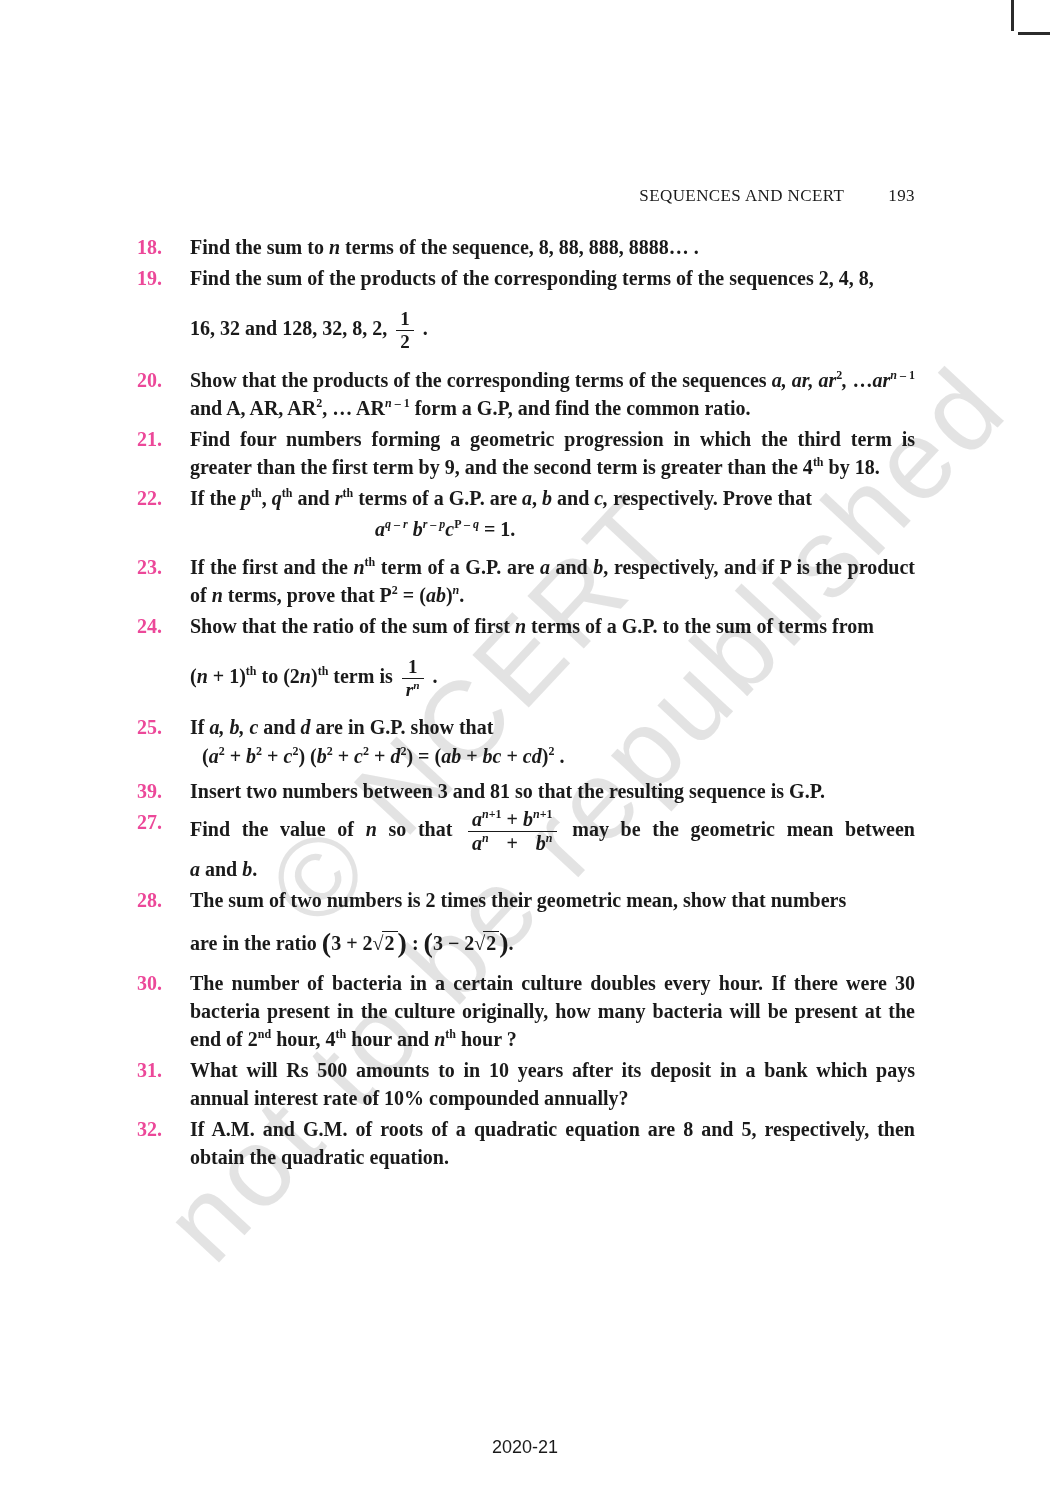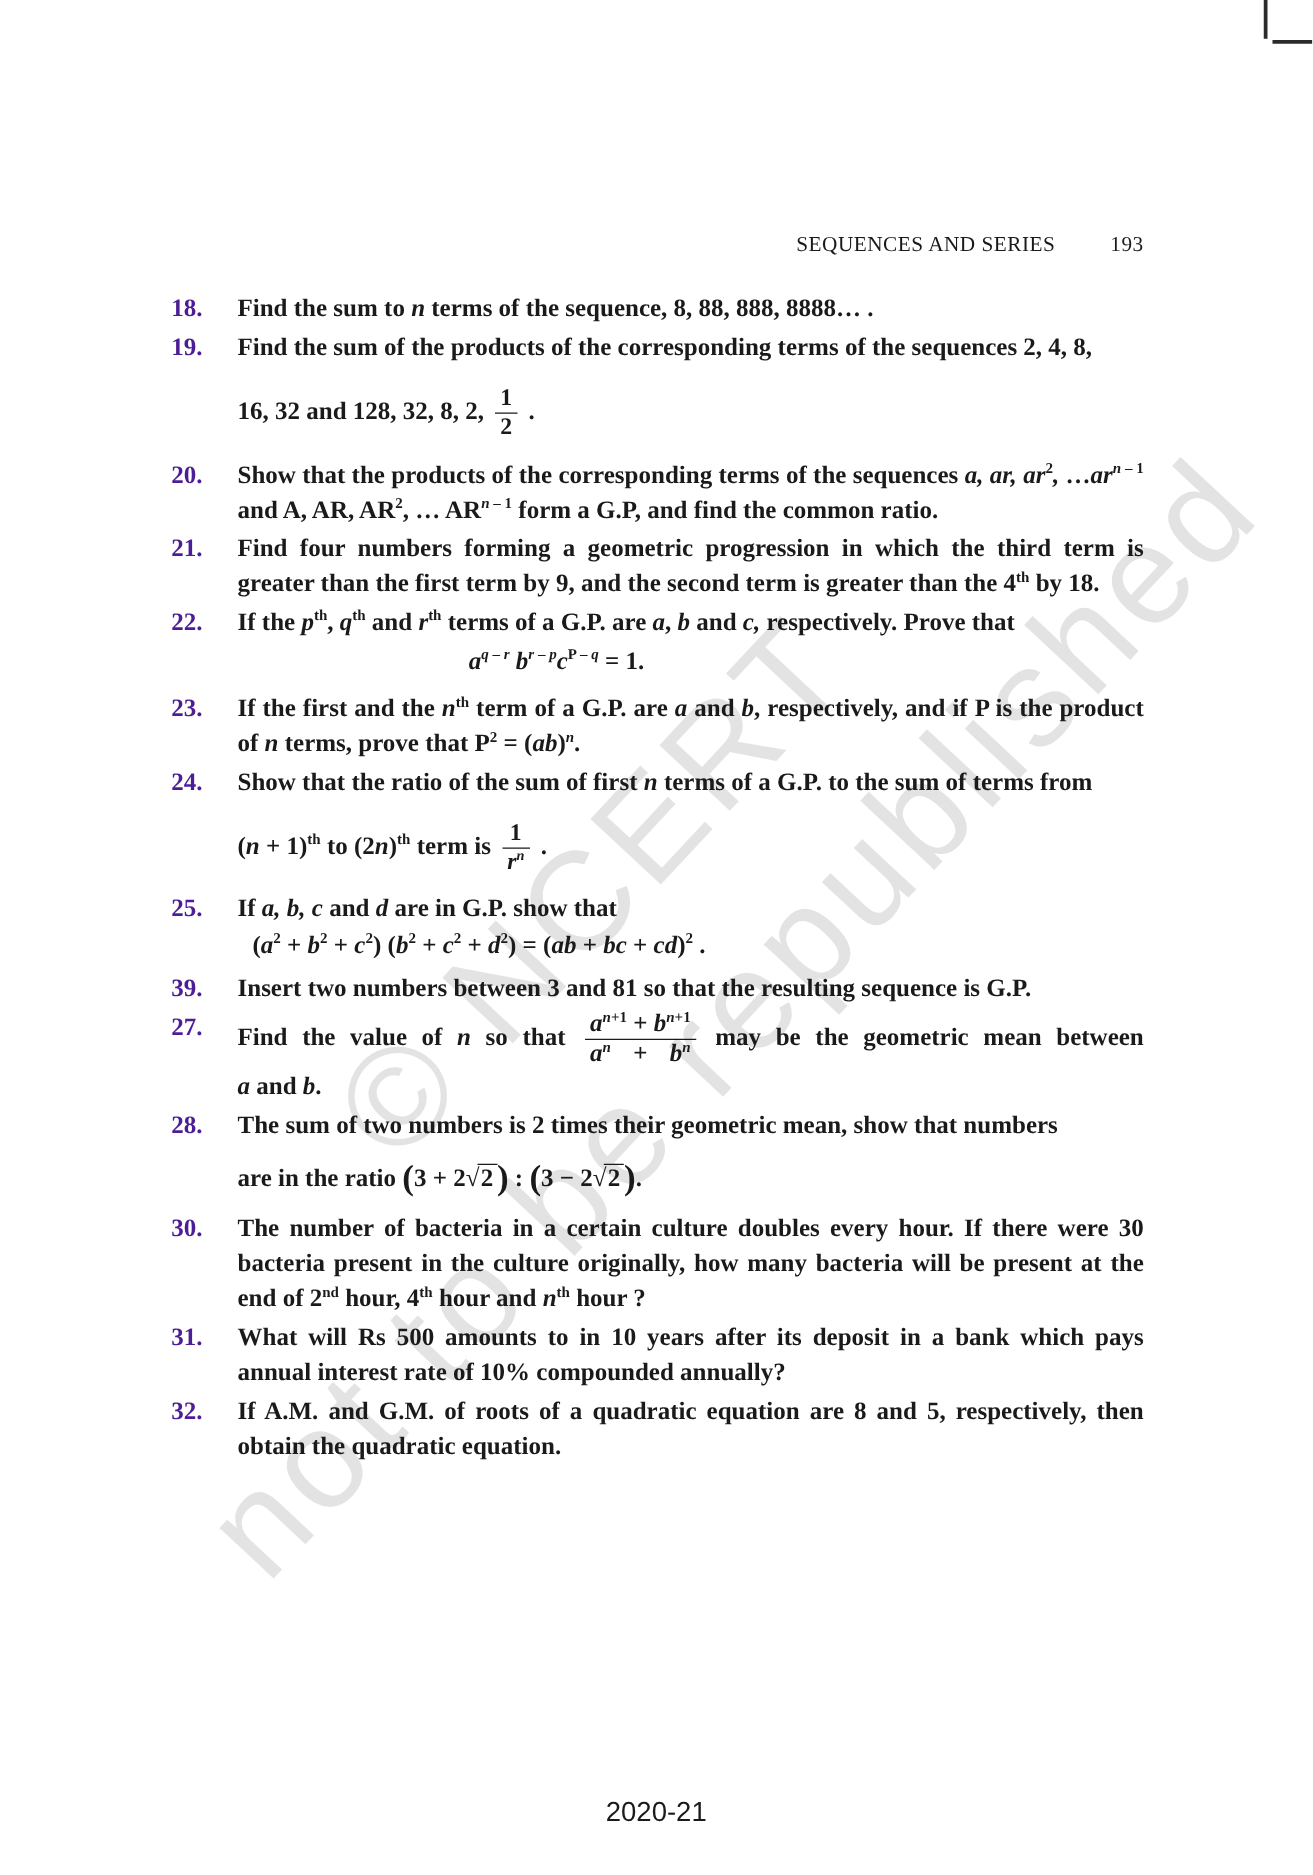--- a/index.html
+++ b/index.html
@@ -29,21 +29,21 @@
     position:absolute;top:186px;left:137px;width:778px;
     display:flex;justify-content:flex-end;align-items:baseline;gap:44px;
     font-size:17px;letter-spacing:.4px;z-index:1;
   }
   
   .content{
     position:absolute;top:233px;left:137px;width:778px;
     font-size:20px;line-height:28px;z-index:1;
   }
   .question{display:flex;margin-bottom:3px;}
-  .qnum{flex:0 0 53px;width:53px;font-weight:bold;color:#4c1d95;}
+  .qnum{flex:0 0 53px;width:53px;font-weight:bold;color:#ec4899;}
   .qtext{flex:1;text-align:justify;}
   .qtext > div{min-height:28px;font-weight:bold;}
   sup{font-size:60%;vertical-align:super;line-height:0;}
   .disp{text-align:left;}
   .frac-line{margin:16px 0 10px 0;}
   .eq-indent{margin:3px 0 7px 185px;}
   .eq-plain{margin:1px 0 4px 12px;}
   .ratio-line{margin:15px 0 9px 0;}
   .sqrt-line{margin:13px 0 7px 0;}
   .stretch{text-align:justify;text-align-last:justify;}
@@ -51,38 +51,38 @@
   .frac .num{display:block;line-height:1.15;padding:0 4px;}
   .frac .den{display:block;line-height:1.15;padding:0 4px;border-top:1.6px solid #1a1a1a;}
   .frac.small{font-size:19px;}
   .rad{display:inline-block;white-space:nowrap;font-style:normal;}
   .rad .radicand{border-top:1.6px solid #1a1a1a;padding:0 3px;margin-left:-2px;}
   .paren{font-size:140%;font-style:normal;vertical-align:-2px;line-height:0;}
   
   .footer{
     position:absolute;top:1437px;left:0;width:100%;
     text-align:center;font-family:"Liberation Sans", sans-serif;
-    font-size:22px;color:#1a1a1a;z-index:1;
+    font-size:18px;color:#1a1a1a;z-index:1;
   }
 </style>
 </head>
 <body>
 
 <div class="page">
 
   <div class="crop-v"></div>
   <div class="crop-h"></div>
 
   <div class="watermark">
     <div>© NCERT</div>
     <div>not to be republished</div>
   </div>
 
   <div class="runhead">
-    <span>SEQUENCES AND SERIES</span>
+    <span>SEQUENCES AND NCERT</span>
     <span>193</span>
   </div>
 
   <div class="content">
 
     <div class="question">
       <div class="qnum">18.</div>
       <div class="qtext">
           <div>Find the sum to <i>n</i> terms of the sequence, 8, 88, 888, 8888… .</div>
         </div>

